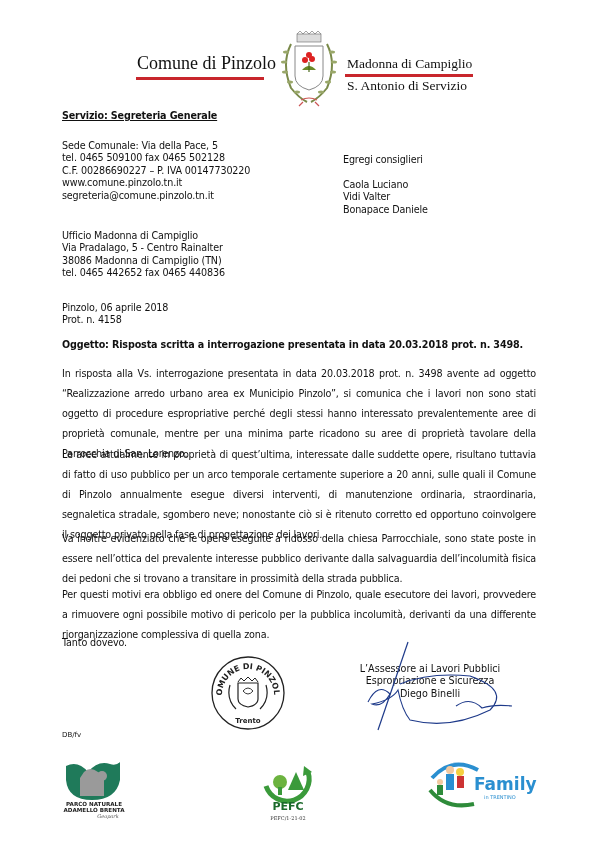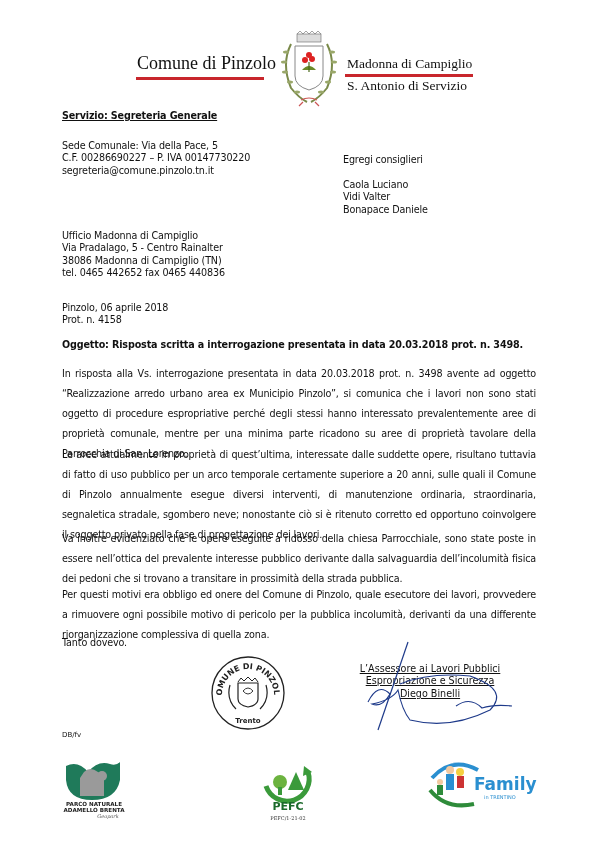--- a/index.html
+++ b/index.html
@@ -11,21 +11,21 @@
   .hdr-left { left: 137px; top: 53px; font-size: 18px; color: #111; }
   .hdr-left-line { left: 136px; top: 77px; width: 128px; height: 3px; background: #c8262c; }
   .hdr-right1 { left: 347px; top: 56px; font-size: 13.5px; text-align: center; }
   .hdr-right-line { left: 345px; top: 74px; width: 128px; height: 3px; background: #c8262c; }
   .hdr-right2 { left: 347px; top: 78px; font-size: 13.5px; }
   .crest { left: 275px; top: 30px; width: 68px; height: 78px; }
   .block { left: 62px; }
   .bold { font-weight: bold; }
   .para { left: 62px; width: 474px; text-align: justify; font-size: 9.6px; line-height: 20px; letter-spacing: -0.15px; }
   .para p { margin: 0; }
-  .sig { left: 340px; top: 663px; width: 180px; text-align: center; font-size: 9.6px; line-height: 12.4px; text-decoration: underline; }
+  .sig { left: 340px; top: 663px; width: 180px; text-align: center; font-size: 9.6px; line-height: 12.4px; }
   .stamp { left: 210px; top: 655px; width: 76px; height: 76px; }
   .scribble { left: 338px; top: 640px; width: 190px; height: 95px; }
   .small { font-size: 7px; }
   .logo1 { left: 62px; top: 758px; width: 64px; height: 62px; }
   .logo2 { left: 258px; top: 762px; width: 62px; height: 62px; }
   .logo3 { left: 426px; top: 758px; width: 120px; height: 50px; }
 </style>
 </head>
 <body>
 
@@ -63,21 +63,23 @@
 </svg>
 
 <div class="abs serif hdr-right1">Madonna di Campiglio</div>
 <div class="abs hdr-right-line"></div>
 <div class="abs serif hdr-right2">S. Antonio di Servizio</div>
 
 <div class="abs t bold block" style="top:110px;text-decoration:underline;">Servizio: Segreteria Generale</div>
 
 <div class="abs t block" style="top:140px;">
   <div>Sede Comunale: Via della Pace, 5</div>
+  <div>tel. 0465 509100 fax 0465 502128</div>
   <div>C.F. 00286690227 – P. IVA 00147730220</div>
+  <div>www.comune.pinzolo.tn.it</div>
   <div>segreteria@comune.pinzolo.tn.it</div>
 </div>
 
 <div class="abs t" style="left:343px; top:154px;">
   <div>Egregi consiglieri</div>
   <div style="height:12.4px;"></div>
   <div>Caola Luciano</div>
   <div>Vidi Valter</div>
   <div>Bonapace Daniele</div>
 </div>

